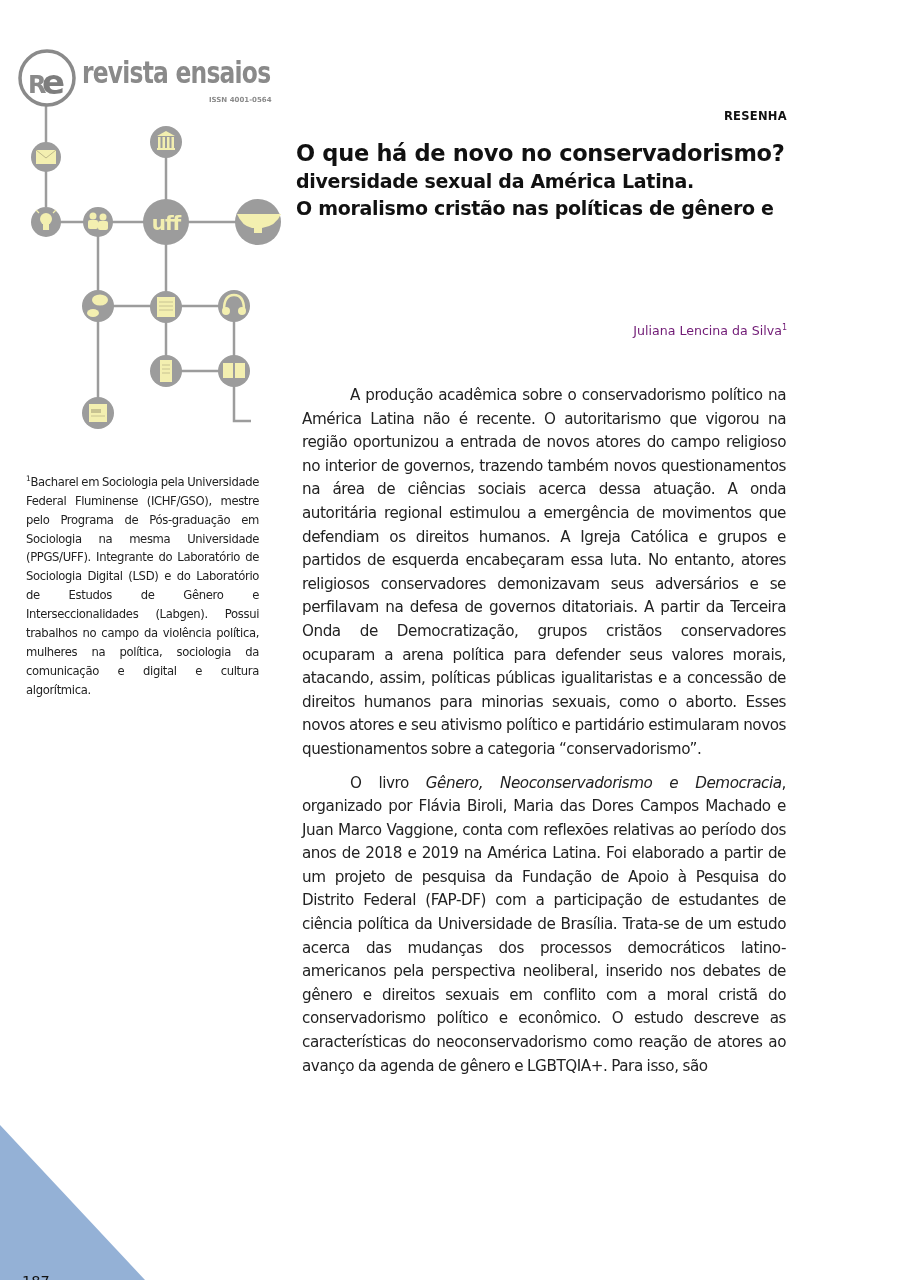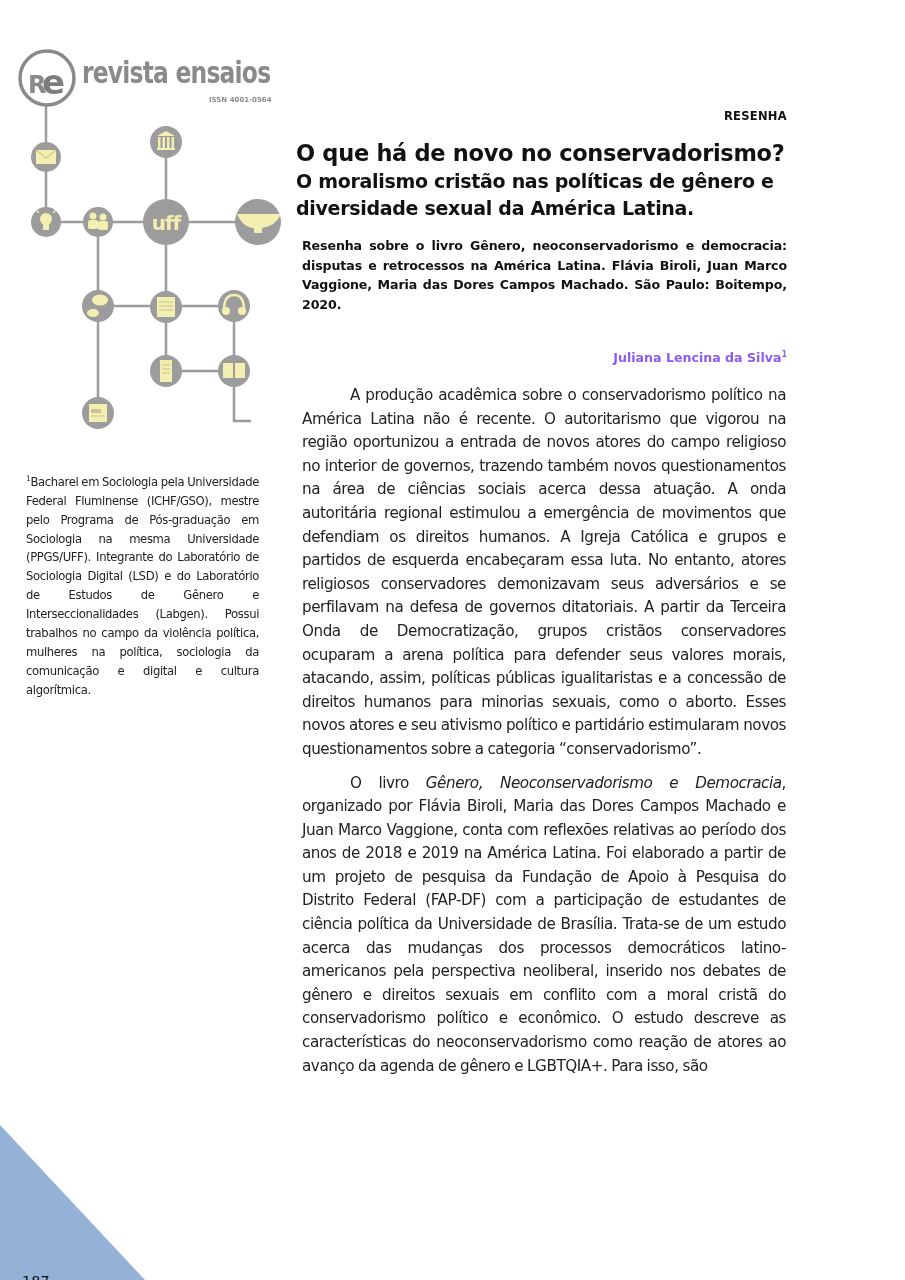--- a/index.html
+++ b/index.html
@@ -34,21 +34,21 @@
   .title-main { font-size: 22.5px; line-height: 30px; letter-spacing: -0.3px; }
   .title-sub { font-size: 19px; line-height: 27px; letter-spacing: -0.3px; }
 
   .book-ref {
     position: absolute; left: 302px; width: 485px; top: 236px;
     font-family: "DejaVu Sans", sans-serif; font-weight: bold; font-size: 12.6px;
     line-height: 19.5px; text-align: justify; color: #111; letter-spacing: -0.1px;
   }
   .author {
     position: absolute; right: 118px; top: 323px;
-    font-family: "DejaVu Sans", sans-serif; font-weight: bold; font-size: 12.6px; color: #8b5cf6; margin-top: 27px;
+    font-family: "DejaVu Sans", sans-serif; font-weight: normal; font-size: 12.6px; color: #701a75;
   }
   .author sup { font-size: 8px; }
 
   .body-text {
     position: absolute; left: 302px; width: 484px; top: 384px;
     font-family: "DejaVu Sans", sans-serif; font-size: 15.2px; line-height: 23.6px;
     color: #222; text-align: justify; letter-spacing: -0.45px; word-spacing: -0.5px;
   }
   .body-text p { margin: 0 0 10px 0; text-indent: 48px; }
   .body-text p.second { margin-top: 0; }
@@ -178,25 +178,24 @@
     </g>
   </svg>
 
   <div class="brand-text">revista ensaios</div>
   <div class="issn">ISSN 4001-0564</div>
 
   <div class="section-label">RESENHA</div>
 
   <div class="title-block">
     <div class="title-main">O que há de novo no conservadorismo?</div>
+    <div class="title-sub">diversidade sexual da América Latina.</div>
     <div class="title-sub">O moralismo cristão nas políticas de gênero e</div>
-    <div class="title-sub">diversidade sexual da América Latina.</div>
-  </div>
-
-  <div class="book-ref">Resenha sobre o livro Gênero, neoconservadorismo e democracia: disputas e retrocessos na América Latina. Flávia Biroli, Juan Marco Vaggione, Maria das Dores Campos Machado. São Paulo: Boitempo, 2020.</div>
+  </div>
+
 
   <div class="author">
     <span>Juliana Lencina da Silva</span><sup>1</sup>
   </div>
 
   <div class="footnote">
     <sup>1</sup><span>Bacharel em Sociologia pela Universidade Federal Fluminense (ICHF/GSO), mestre pelo Programa de Pós-graduação em Sociologia na mesma Universidade (PPGS/UFF). Integrante do Laboratório de Sociologia Digital (LSD) e do Laboratório de Estudos de Gênero e Interseccionalidades (Labgen). Possui trabalhos no campo da violência política, mulheres na política, sociologia da comunicação e digital e cultura algorítmica.</span>
   </div>
 
   <div class="body-text">

